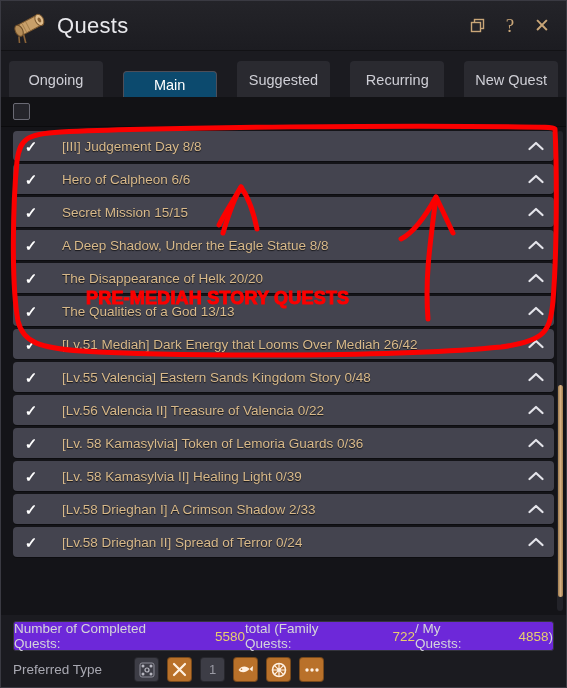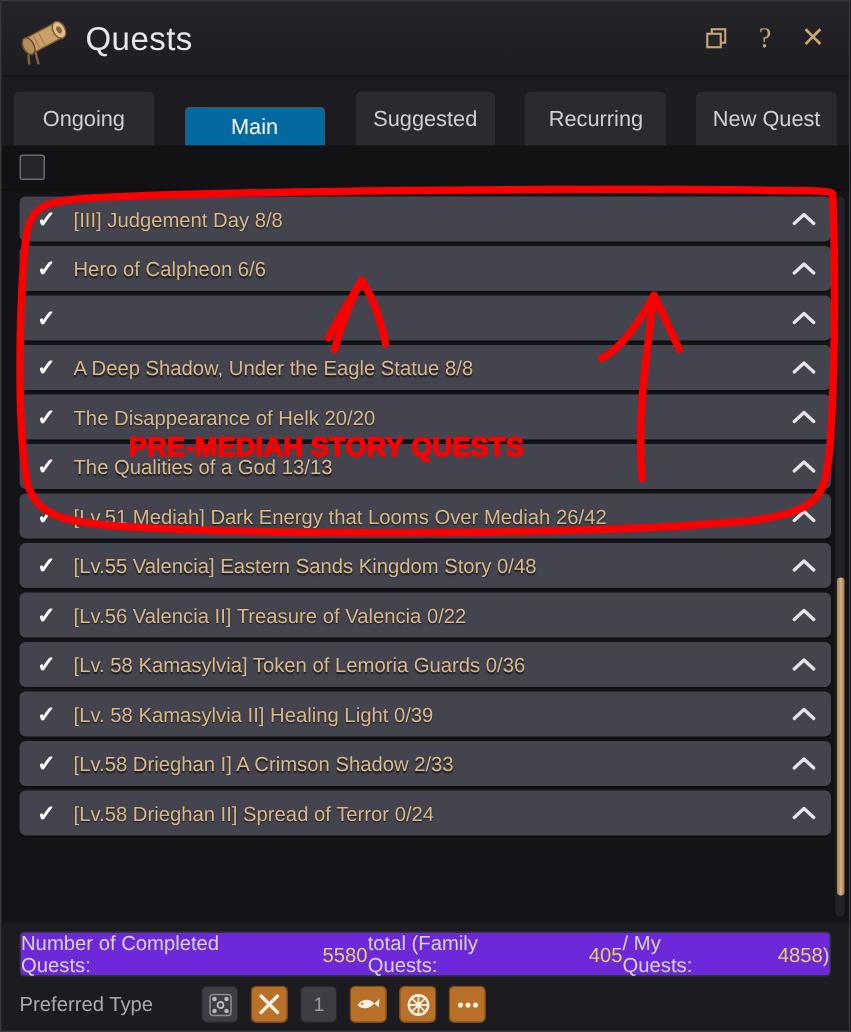--- a/index.html
+++ b/index.html
@@ -57,21 +57,21 @@
     flex: 1 1 0; height: 36px;
     display: flex; align-items: center; justify-content: center;
     background: #2a2a30;
     color: #cfcfd6; font-size: 14.5px;
     border-radius: 4px 4px 0 0;
     cursor: pointer;
     border: 1px solid transparent;
     border-bottom: none;
   }
   .tab.active {
-    background: #0369a1; color: #ffffff;
+    background: #0c4a6e; color: #ffffff;
     height: 26px;
     border: 1px solid #4e4e58;
     border-bottom: none;
   }
 
   
   #filterbar {
     flex: 0 0 30px; height: 30px;
     background: #121215;
     display: flex; align-items: center;
@@ -108,21 +108,21 @@
     padding: 0 8px 0 10px;
     cursor: pointer;
     box-shadow: 0 1px 0 #0d0d10;
   }
   .q-check {
     width: 16px; flex: 0 0 16px; color: #ffffff;
     font-size: 15px; line-height: 1; text-align: center;
     font-weight: 700;
   }
   .q-title {
-    margin-left: 10px;
+    margin-left: 23px;
     font-size: 13.5px;
     color: #d8b98a;
     white-space: nowrap; overflow: hidden; text-overflow: ellipsis;
     text-shadow: 0 1px 1px rgba(0,0,0,.7);
   }
   .q-chevron {
     margin-left: auto; flex: 0 0 20px;
     color: #e2e2e8; display: flex; align-items: center; justify-content: center;
   }
 
@@ -244,20 +244,21 @@
           <div class="q-check">✓</div>
           <div class="q-title">Hero of Calpheon 6/6</div>
           <div class="q-chevron">
             <svg width="16" height="10" viewBox="0 0 16 10">
               <path d="M1.5 8 L8 2 L14.5 8" fill="none" stroke="#e4e4ea" stroke-width="2.2" stroke-linecap="round" stroke-linejoin="round"></path>
             </svg>
           </div>
         </div>
         <div class="quest-row">
           <div class="q-check">✓</div>
+          <div class="q-title">Secret Mission 15/15</div>
           <div class="q-chevron">
             <svg width="16" height="10" viewBox="0 0 16 10">
               <path d="M1.5 8 L8 2 L14.5 8" fill="none" stroke="#e4e4ea" stroke-width="2.2" stroke-linecap="round" stroke-linejoin="round"></path>
             </svg>
           </div>
         </div>
         <div class="quest-row">
           <div class="q-check">✓</div>
           <div class="q-title">A Deep Shadow, Under the Eagle Statue 8/8</div>
           <div class="q-chevron">
@@ -350,21 +351,21 @@
       </div>
     <div id="scroll-track"></div>
     <div id="scroll-thumb"></div>
   </div>
 
   <div id="footer">
     <div id="summary-bar">
       <span>Number of Completed Quests: </span>
         <span class="num">5580</span>
         <span> total (Family Quests: </span>
-        <span class="num">405</span>
+        <span class="num">722</span>
         <span> / My Quests: </span>
         <span class="num">4858</span>
         <span>)</span>
     </div>
     <div id="pref-row">
       <div id="pref-label">Preferred Type</div>
       <div id="pref-icons">
         <div class="pref-icon dim">
           <svg width="16" height="16" viewBox="0 0 16 16">
             <rect x="1" y="1" width="14" height="14" rx="2" fill="none" stroke="#8e8e98" stroke-width="1"></rect>

